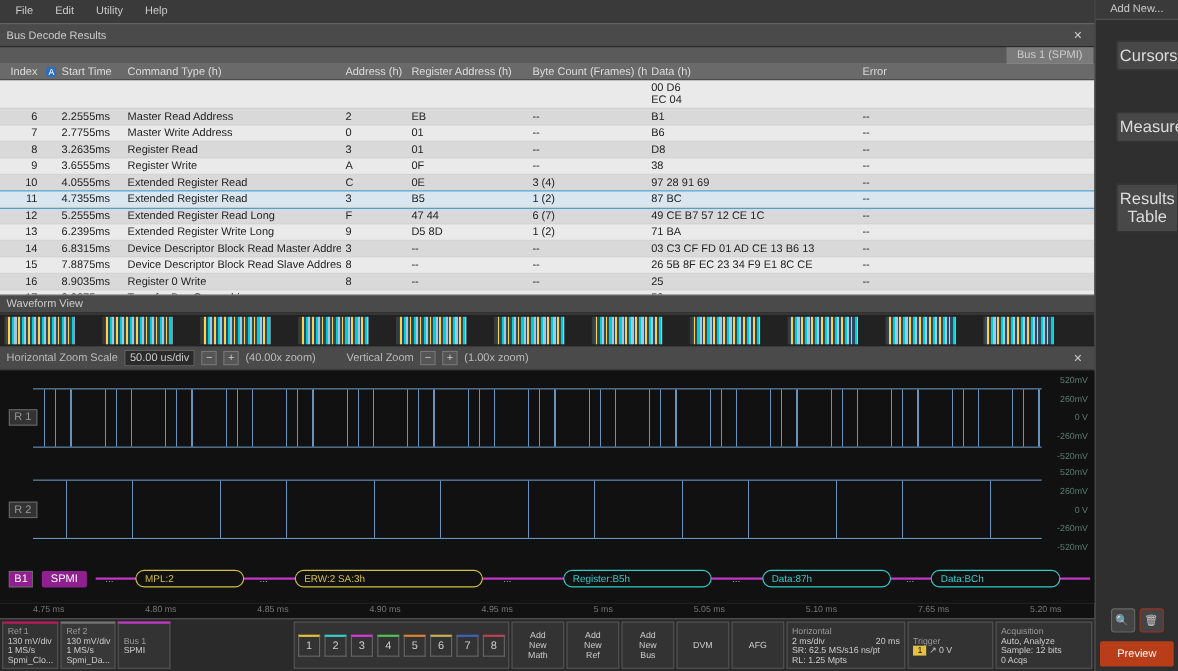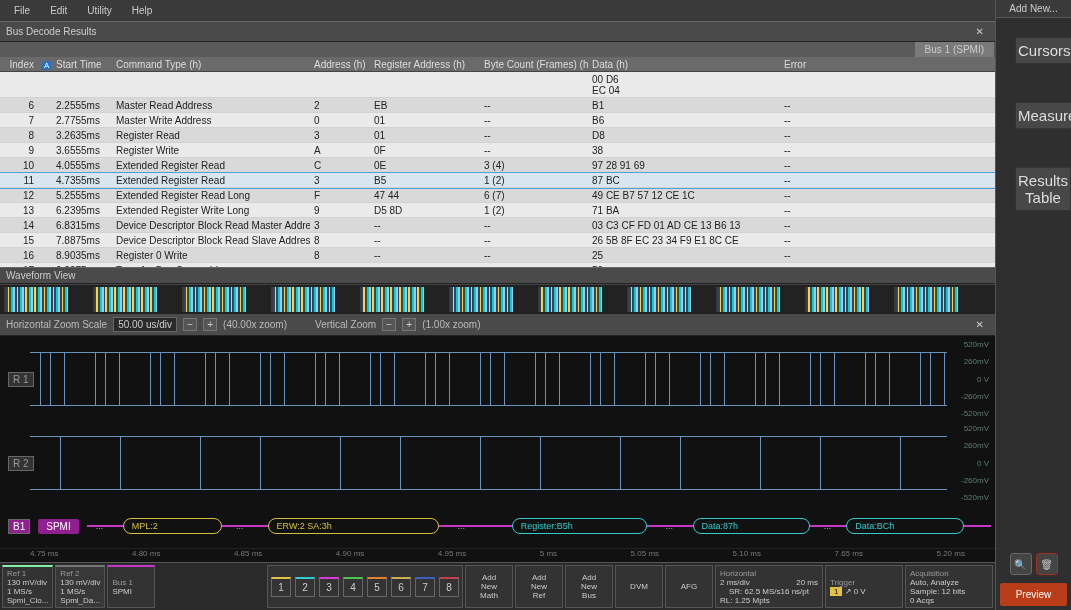--- a/index.html
+++ b/index.html
@@ -349,21 +349,21 @@
       <span>4.90 ms</span>
       <span>4.95 ms</span>
       <span>5 ms</span>
       <span>5.05 ms</span>
       <span>5.10 ms</span>
       <span>7.65 ms</span>
       <span>5.20 ms</span>
     </div>
 
   <div class="bottom">
-    <div class="bcard" style="border-top:2px solid #86efac">
+    <div class="bcard" style="border-top:2px solid #be185d">
       <div class="mini-title">Ref 1</div>
       <div>130 mV/div</div>
         <div>1 MS/s</div>
         <div>Spmi_Clo...</div>
     </div>
     <div class="bcard hl" style="border-top:2px solid #777">
       <div class="mini-title">Ref 2</div>
       <div>130 mV/div</div>
         <div>1 MS/s</div>
         <div>Spmi_Da...</div>
@@ -393,21 +393,21 @@
 New
 Bus</div>
     <div class="bcard" style="justify-content:center;align-items:center">DVM</div>
     <div class="bcard" style="justify-content:center;align-items:center">AFG</div>
     <div class="bcard" style="min-width:108px">
       <div class="mini-title">Horizontal</div>
       <div style="display:flex;justify-content:space-between">
           <span>2 ms/div</span>
           <span>20 ms</span>
         </div>
-      <div style="display:flex;justify-content:center">
+      <div style="display:flex;justify-content:flex-start">
           <span>SR: 62.5 MS/s</span>
           <span>16 ns/pt</span>
         </div>
       <div>RL: 1.25 Mpts</div>
     </div>
     <div class="bcard" style="min-width:78px">
       <div class="mini-title">Trigger</div>
       <div><span class="trigger-badge">1</span> <span>↗</span> <span>0 V</span></div>
     </div>
     <div class="bcard" style="min-width:88px">

